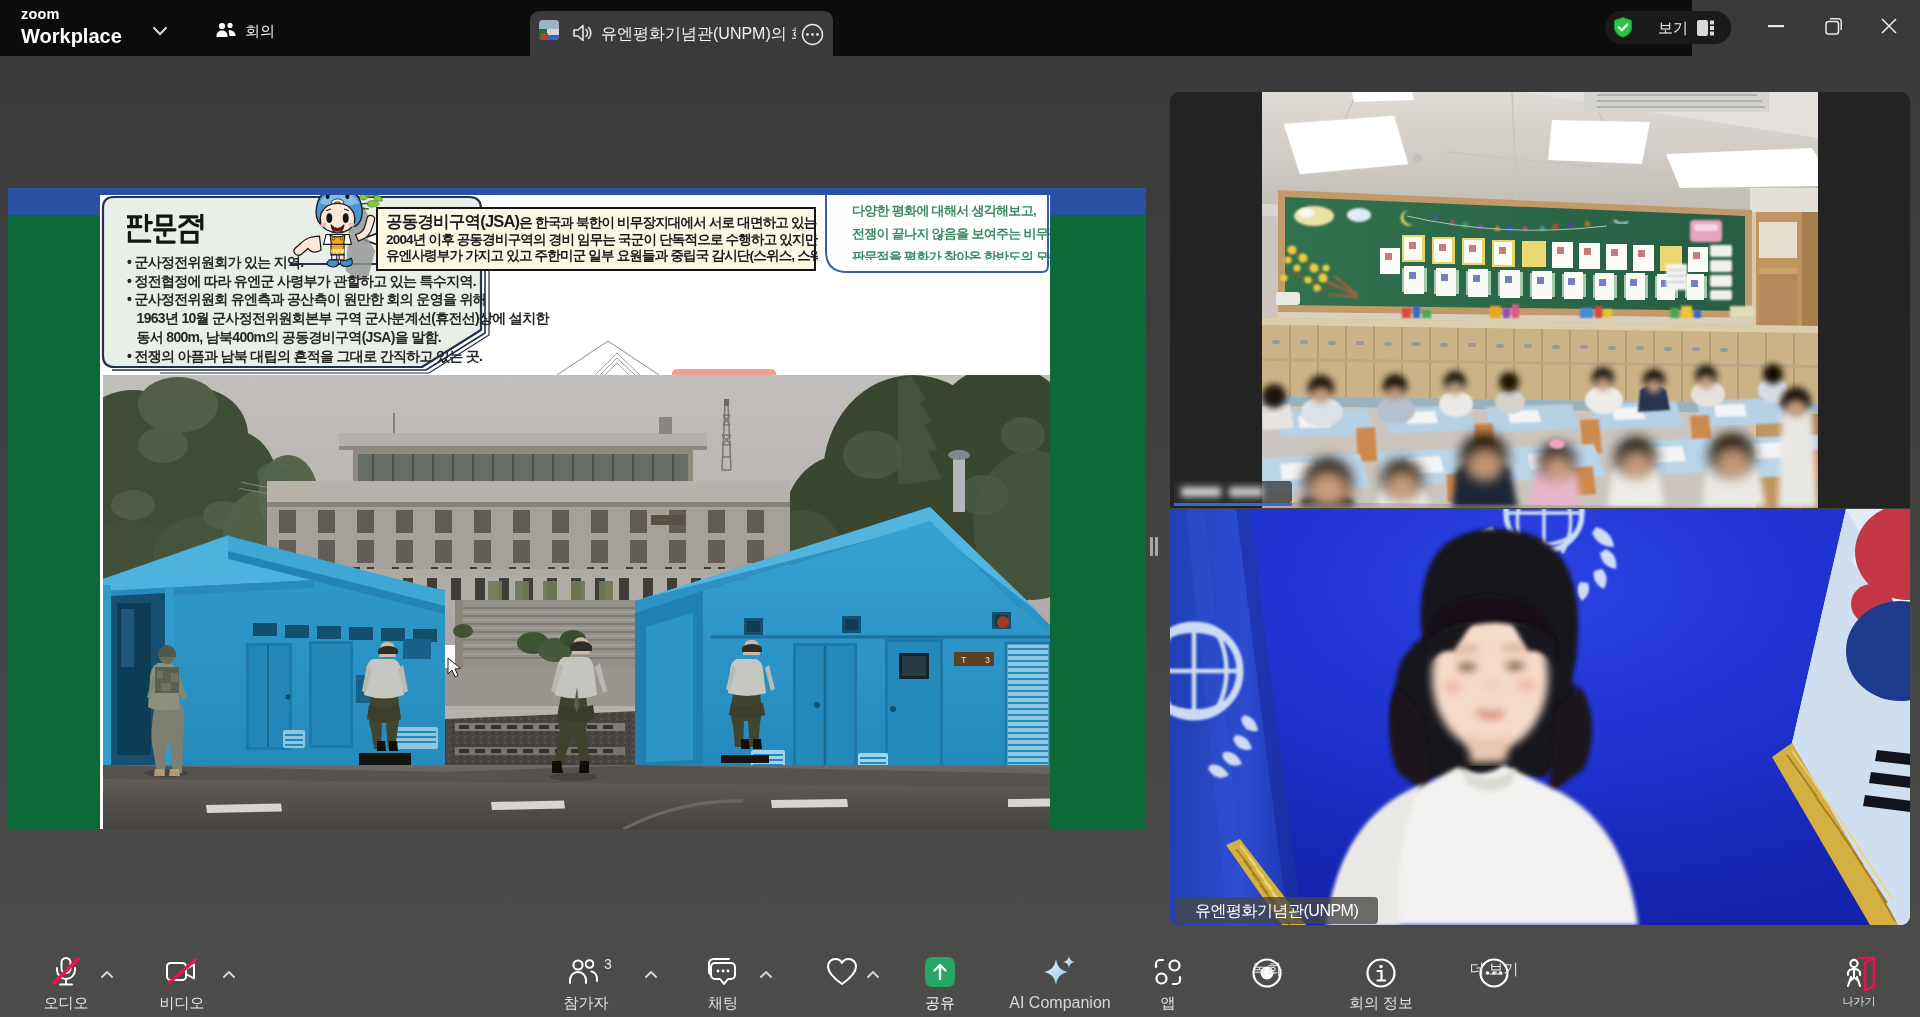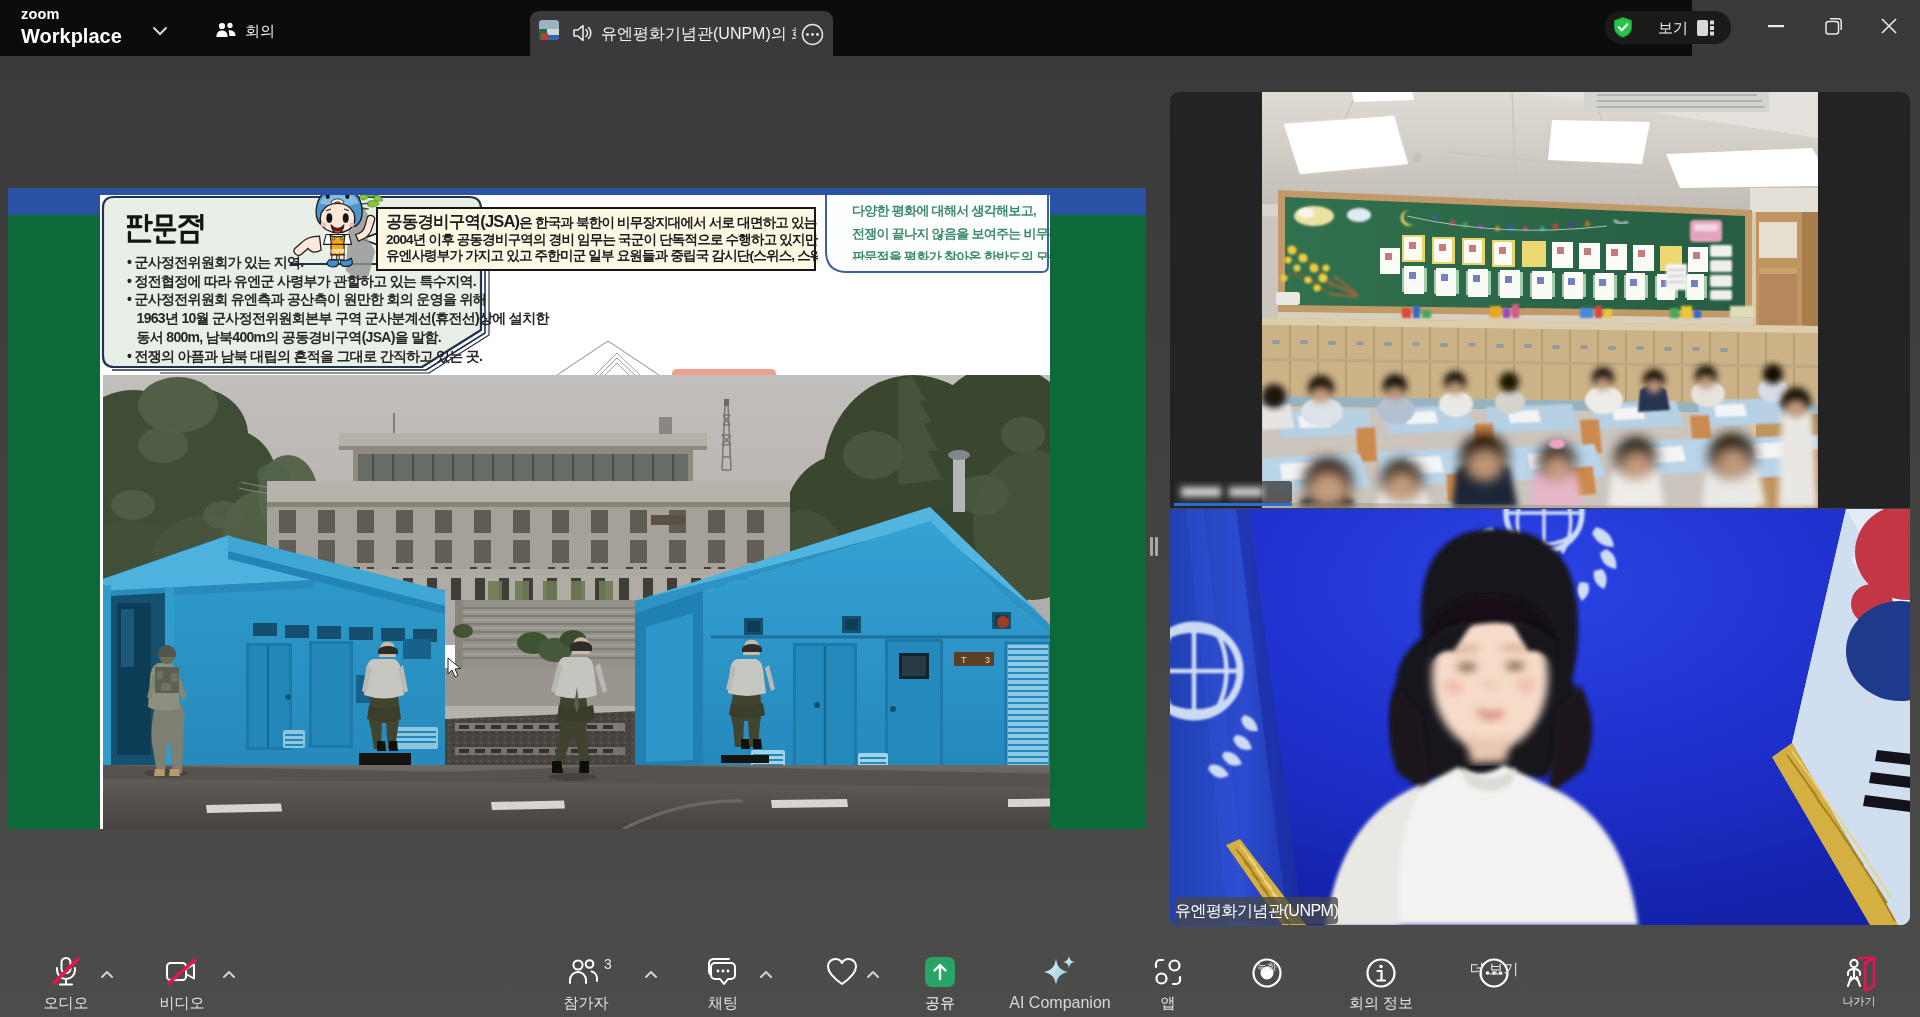--- a/index.html
+++ b/index.html
@@ -904,21 +904,21 @@
   <path d="M693 297 l47 6 2 -11 -47 -6 z"></path>
 </g>
 <path d="M622 234 L728 416 H700 L602 248 Z" fill="#d4af42"></path>
 <g stroke="#a8821e" stroke-width="2">
             <path d="M617 246 l20 28 M627 260 l20 28 M637 274 l20 30 M647 290 l22 30 M659 306 l22 32 M671 324 l22 32 M683 342 l22 34 M695 360 l22 34 M707 380 l18 32"></path>
           </g>
 <g stroke="#ecd27c" stroke-width="1.5">
             <path d="M622 242 l20 28 M632 256 l20 28 M642 270 l20 30 M652 286 l22 30 M664 302 l22 32 M676 320 l22 32 M688 338 l22 34 M700 356 l22 34"></path>
           </g>
 </svg></div>
-  <div class="abs" style="left:5px;top:388px;height:27px;background:rgba(70,70,70,.78);border-radius:4px;color:#fff;font-size:16px;line-height:27px;padding:0 0;letter-spacing:-.5px">유엔평화기념관(UNPM)</div>
+  <div class="abs" style="left:5px;top:388px;height:27px;background:rgba(70,70,70,.78);border-radius:4px;color:#fff;font-size:16px;line-height:27px;padding:0 20px;letter-spacing:-.5px">유엔평화기념관(UNPM)</div>
 </div>
 
 <div id="toolbar">
 
 <div class="abs" style="left:66px;top:956px;transform:translateX(-50%)">
   <svg width="30" height="32" viewBox="0 0 30 32">
     <rect x="10.5" y="2" width="9" height="15" rx="4.5" fill="none" stroke="#fff" stroke-width="2"></rect>
     <path d="M6 12 v2 a9 9 0 0 0 18 0 v-2 M15 23 v5 M9 28.5 h12" fill="none" stroke="#fff" stroke-width="2" stroke-linecap="round"></path>
     <path d="M3 27 L27 3" stroke="#eb1254" stroke-width="3.4" stroke-linecap="round"></path>
   </svg>
@@ -1009,21 +1009,21 @@
   </svg>
 </div>
 <div class="abs" style="left:1168px;top:994px;transform:translateX(-50%);color:#e2e2e2;font-size:15px;white-space:nowrap">앱</div>
 
 <div class="abs" style="left:1267px;top:957px;transform:translateX(-50%)">
   <svg width="32" height="32" viewBox="0 0 32 32">
     <circle cx="16" cy="16" r="13.5" fill="none" stroke="#fff" stroke-width="2.2"></circle>
     <circle cx="16" cy="16" r="6.5" fill="#fff"></circle>
   </svg>
 </div>
-<div class="abs" style="left:1267px;top:960px;transform:translateX(-50%);color:#e2e2e2;font-size:10px;white-space:nowrap">녹화</div>
+<div class="abs" style="left:1267px;top:960px;transform:translateX(-50%);color:#e2e2e2;font-size:15px;white-space:nowrap">녹화</div>
 
 <div class="abs" style="left:1381px;top:957px;transform:translateX(-50%)">
   <svg width="32" height="32" viewBox="0 0 32 32">
     <circle cx="16" cy="16" r="13.5" fill="none" stroke="#fff" stroke-width="2.2"></circle>
     <circle cx="16" cy="9.5" r="1.8" fill="#fff"></circle>
     <path d="M12.5 14 h4 v9 M12.5 23.5 h7.5" fill="none" stroke="#fff" stroke-width="2.2" stroke-linecap="round"></path>
   </svg>
 </div>
 <div class="abs" style="left:1381px;top:994px;transform:translateX(-50%);color:#e2e2e2;font-size:15px;white-space:nowrap">회의 정보</div>
 

